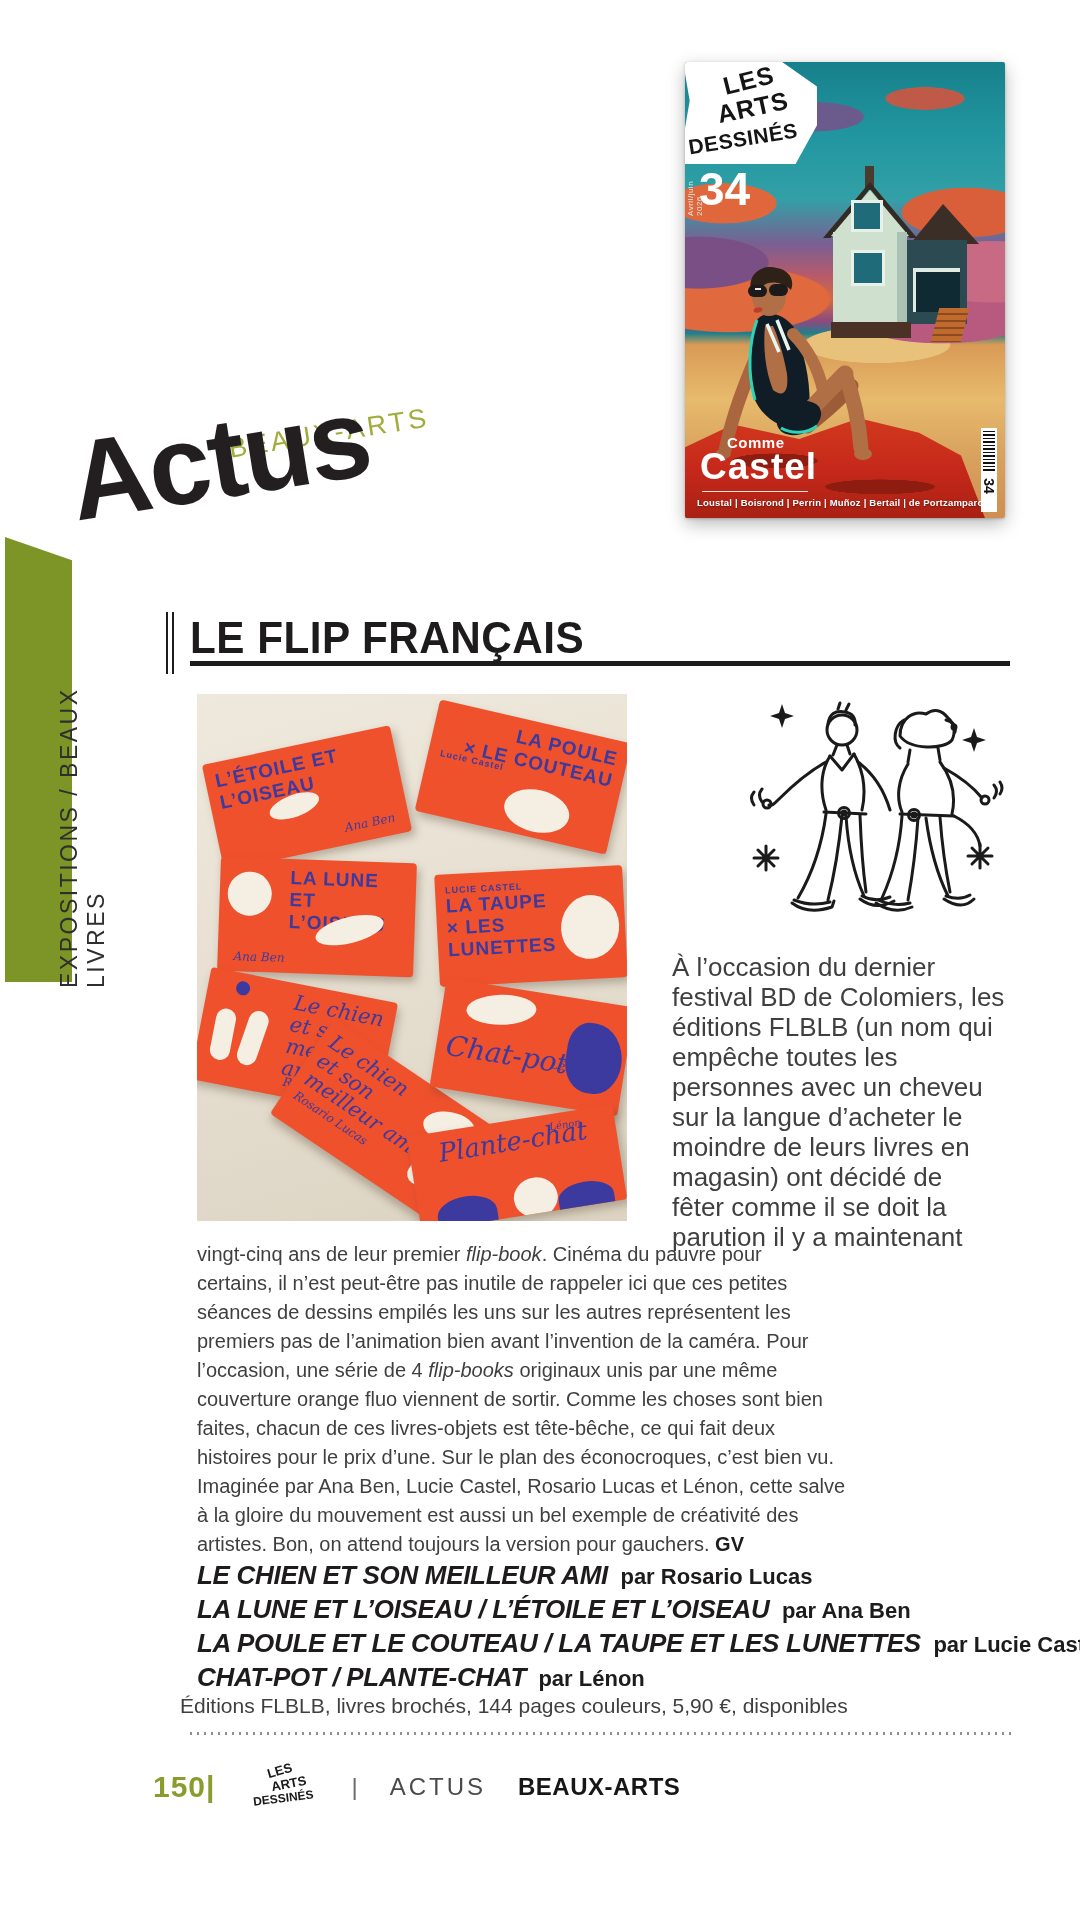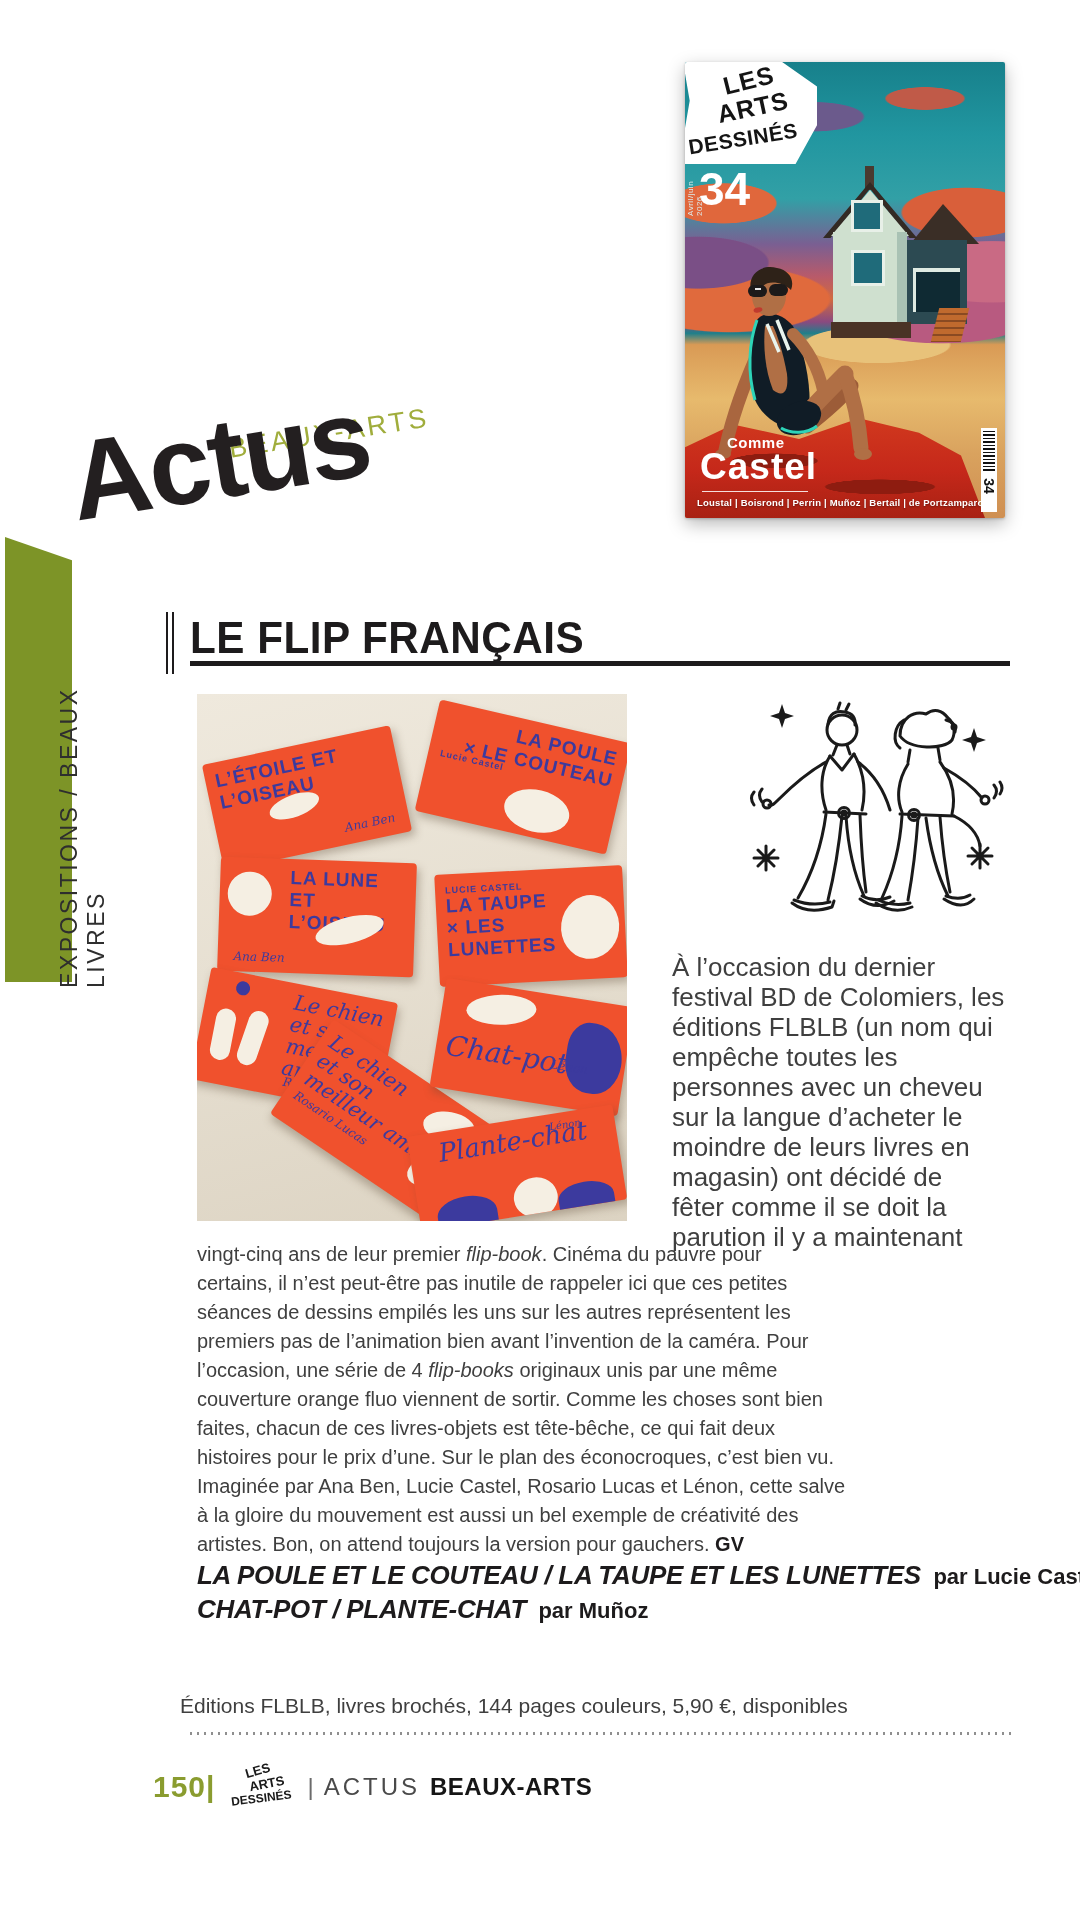--- a/index.html
+++ b/index.html
@@ -146,21 +146,21 @@
   .book-row .t{font-size:26px;font-weight:800;font-style:italic;color:#1d1b1c;letter-spacing:-.3px;}
   .book-row .by{font-size:22px;font-weight:700;color:#1d1b1c;margin-left:8px;}
   .edition-note{position:absolute;left:180px;top:1694px;font-size:21px;color:#3f3f3f;}
 
   .dotted-rule{
     position:absolute;left:190px;top:1732px;width:822px;height:3px;
     background:repeating-linear-gradient(90deg,#8f8f8f 0 2.2px,transparent 2.2px 7px);
   }
 
   
-  .footer{position:absolute;left:153px;top:1762px;height:50px;display:flex;align-items:center;}
+  .footer{position:absolute;left:153px;top:1762px;height:50px;display:flex;align-items:center;gap:22px;}
   .page-number{font-size:30px;font-weight:700;color:#8a9c2f;letter-spacing:1px;}
   .footer-logo{position:relative;width:72px;height:46px;margin-left:14px;}
   .footer-logo span{position:absolute;font-weight:900;color:#1a1a1a;line-height:1;}
   .footer-logo .f1{left:16px;top:0;font-size:13px;transform:rotate(-16deg);}
   .footer-logo .f2{left:20px;top:13px;font-size:13px;transform:rotate(-11deg);}
   .footer-logo .f3{left:2px;top:28px;font-size:12px;transform:rotate(-7deg);}
   .footer-sep{font-size:24px;color:#6b6b6b;margin:0 10px 0 6px;font-weight:300;}
   .footer-section{font-size:24px;letter-spacing:3px;color:#4a4a4a;}
   .footer-sub{font-size:24px;font-weight:800;color:#161616;margin-left:10px;letter-spacing:.5px;}
 </style>
@@ -363,26 +363,34 @@
 l’occasion, une série de 4 </span><span class="seg-italic">flip-books</span><span class="seg-normal"> originaux unis par une même
 couverture orange fluo viennent de sortir. Comme les choses sont bien
 faites, chacun de ces livres-objets est tête-bêche, ce qui fait deux
 histoires pour le prix d’une. Sur le plan des éconocroques, c’est bien vu.
 Imaginée par Ana Ben, Lucie Castel, Rosario Lucas et Lénon, cette salve
 à la gloire du mouvement est aussi un bel exemple de créativité des
 artistes. Bon, on attend toujours la version pour gauchers. </span><span class="seg-bold">GV</span></p>
 
 <div class="book-list" data-name="book-list">
   <div class="book-row" data-name="book-list-item">
+    <span class="t">LE CHIEN ET SON MEILLEUR AMI</span>
+    <span class="by">par Rosario Lucas</span>
+  </div>
+  <div class="book-row" data-name="book-list-item">
+    <span class="t">LA LUNE ET L’OISEAU / L’ÉTOILE ET L’OISEAU</span>
+    <span class="by">par Ana Ben</span>
+  </div>
+  <div class="book-row" data-name="book-list-item">
     <span class="t">LA POULE ET LE COUTEAU / LA TAUPE ET LES LUNETTES</span>
     <span class="by">par Lucie Castel</span>
   </div>
   <div class="book-row" data-name="book-list-item">
     <span class="t">CHAT-POT / PLANTE-CHAT</span>
-    <span class="by">par Muñoz</span>
+    <span class="by">par Lénon</span>
   </div>
 </div>
 <div class="edition-note" data-name="edition-note">Éditions FLBLB, livres brochés, 144 pages couleurs, 5,90 €, disponibles</div>
 
 <div class="dotted-rule" data-name="dotted-divider"></div>
 
 <div class="footer" data-name="page-footer">
   <span class="page-number" data-name="page-number">150|</span>
   <span class="footer-logo" data-name="footer-brand-logo">
     <span class="f1">LES</span>

